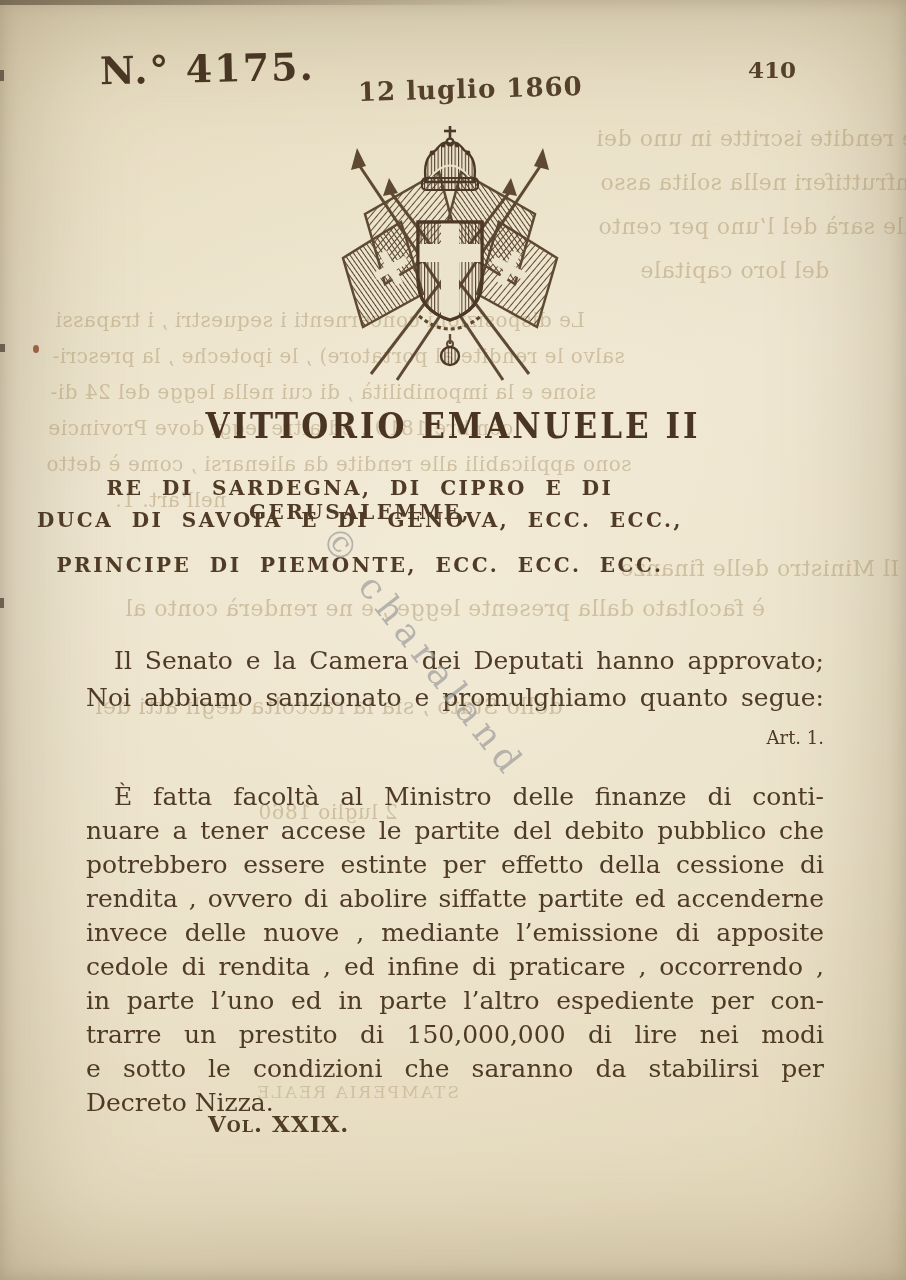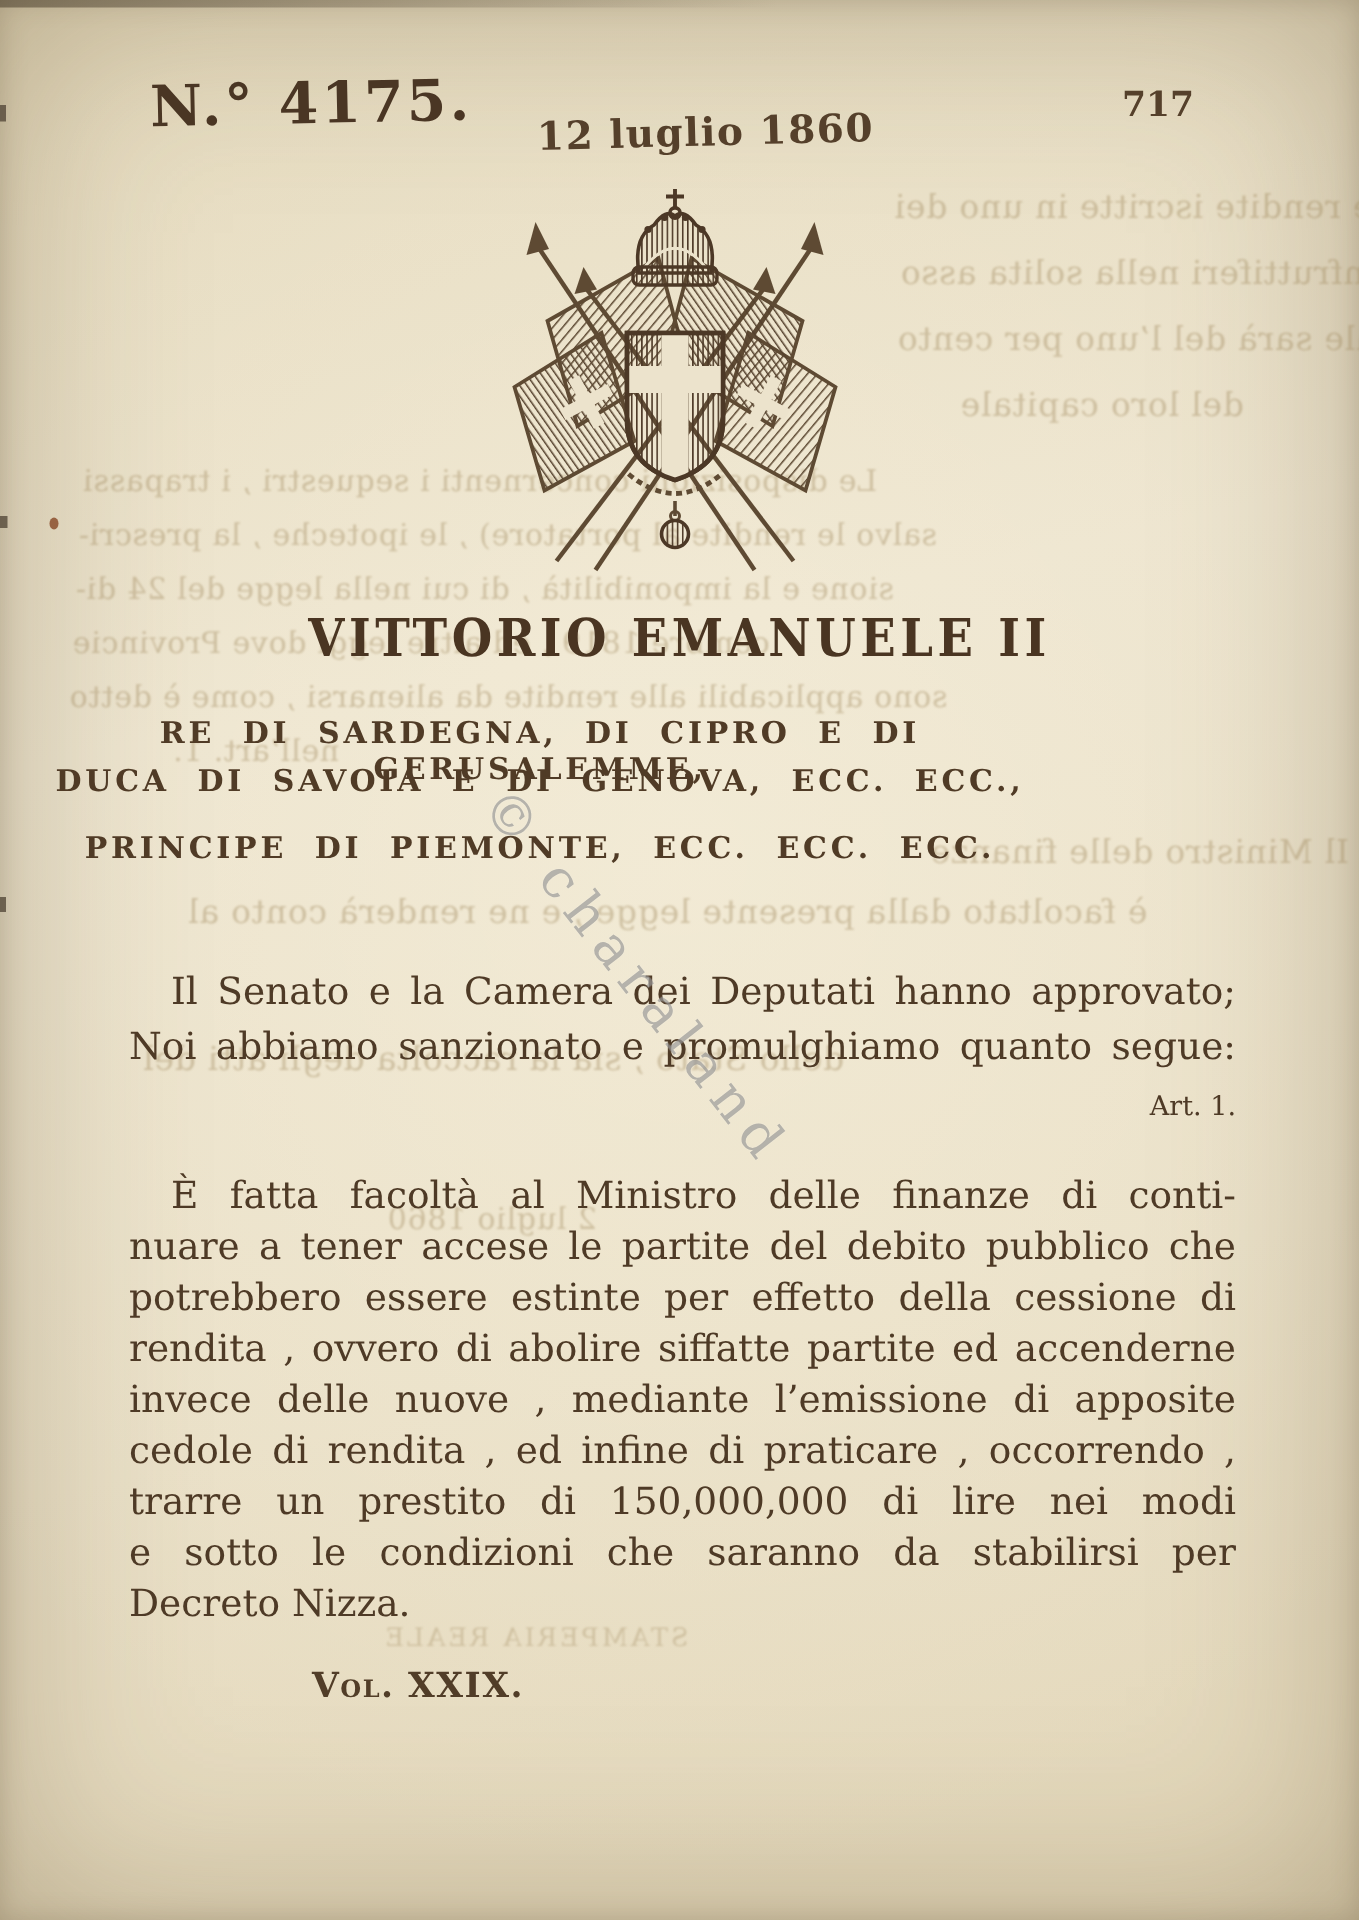--- a/index.html
+++ b/index.html
@@ -109,21 +109,21 @@
   <div class="ghost g-small" style="left:46px; top:452px;">sono applicabili alle rendite da alienarsi , come è detto</div>
   <div class="ghost g-small" style="left:115px; top:488px;">nell’art. 1.</div>
   <div class="ghost" style="left:620px; top:556px;">Il Ministro delle finanze</div>
   <div class="ghost" style="left:125px; top:596px;">è facoltato dalla presente legge , e ne renderà conto al</div>
   <div class="ghost" style="left:95px; top:694px;">dello Stato , sia la raccolta degli atti del</div>
   <div class="ghost g-small" style="left:258px; top:800px;">2 luglio 1860</div>
   <div class="ghost g-tiny" style="left:255px; top:1082px;">STAMPERIA REALE</div>
 
   <div class="doc-number">N.° 4175.</div>
   <div class="doc-date">12 luglio 1860</div>
-  <div class="page-number">717</div>
+  <div class="page-number">410</div>
 
   <svg class="arms" viewBox="0 0 290 275" aria-hidden="true">
     <defs>
       <pattern id="hatchA" width="5" height="5" patternUnits="userSpaceOnUse" patternTransform="rotate(40)">
         <line x1="0" y1="0" x2="0" y2="5" stroke="#5e4a33" stroke-width="2"></line>
       </pattern>
       <pattern id="hatchB" width="4" height="4" patternUnits="userSpaceOnUse" patternTransform="rotate(-35)">
         <line x1="0" y1="0" x2="0" y2="4" stroke="#54402c" stroke-width="2"></line>
       </pattern>
       <pattern id="hatchC" width="3.4" height="3.4" patternUnits="userSpaceOnUse">
@@ -202,20 +202,21 @@
   <div class="body-block">
     <div class="line pre indent jlast">Il Senato e la Camera dei Deputati hanno approvato;</div>
     <div class="line pre jlast">Noi abbiamo sanzionato e promulghiamo quanto segue:</div>
     <div class="art-heading">Art. 1.</div>
     <div class="line indent jlast">È fatta facoltà al Ministro delle finanze di conti-</div>
     <div class="line jlast">nuare a tener accese le partite del debito pubblico che</div>
     <div class="line jlast">potrebbero essere estinte per effetto della cessione di</div>
     <div class="line jlast">rendita , ovvero di abolire siffatte partite ed accenderne</div>
     <div class="line jlast">invece delle nuove , mediante l’emissione di apposite</div>
     <div class="line jlast">cedole di rendita , ed infine di praticare , occorrendo ,</div>
+    <div class="line jlast">in parte l’uno ed in parte l’altro espediente per con-</div>
     <div class="line jlast">trarre un prestito di 150,000,000 di lire nei modi</div>
     <div class="line jlast">e sotto le condizioni che saranno da stabilirsi per</div>
     <div class="line">Decreto Nizza.</div>
   </div>
 
   <div class="volume">Vol. XXIX.</div>
 
   <div class="watermark">© charaland</div>
 
 </div>

